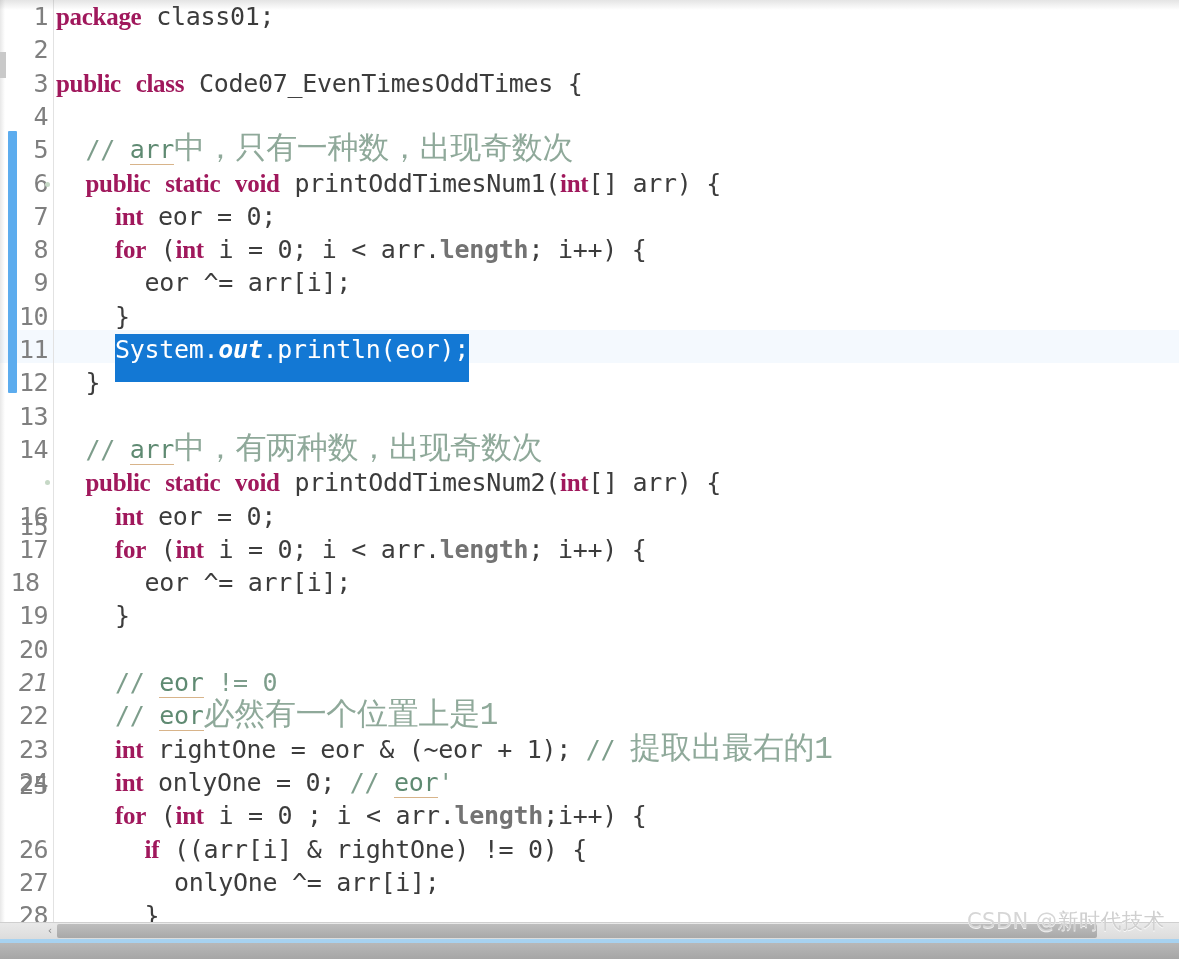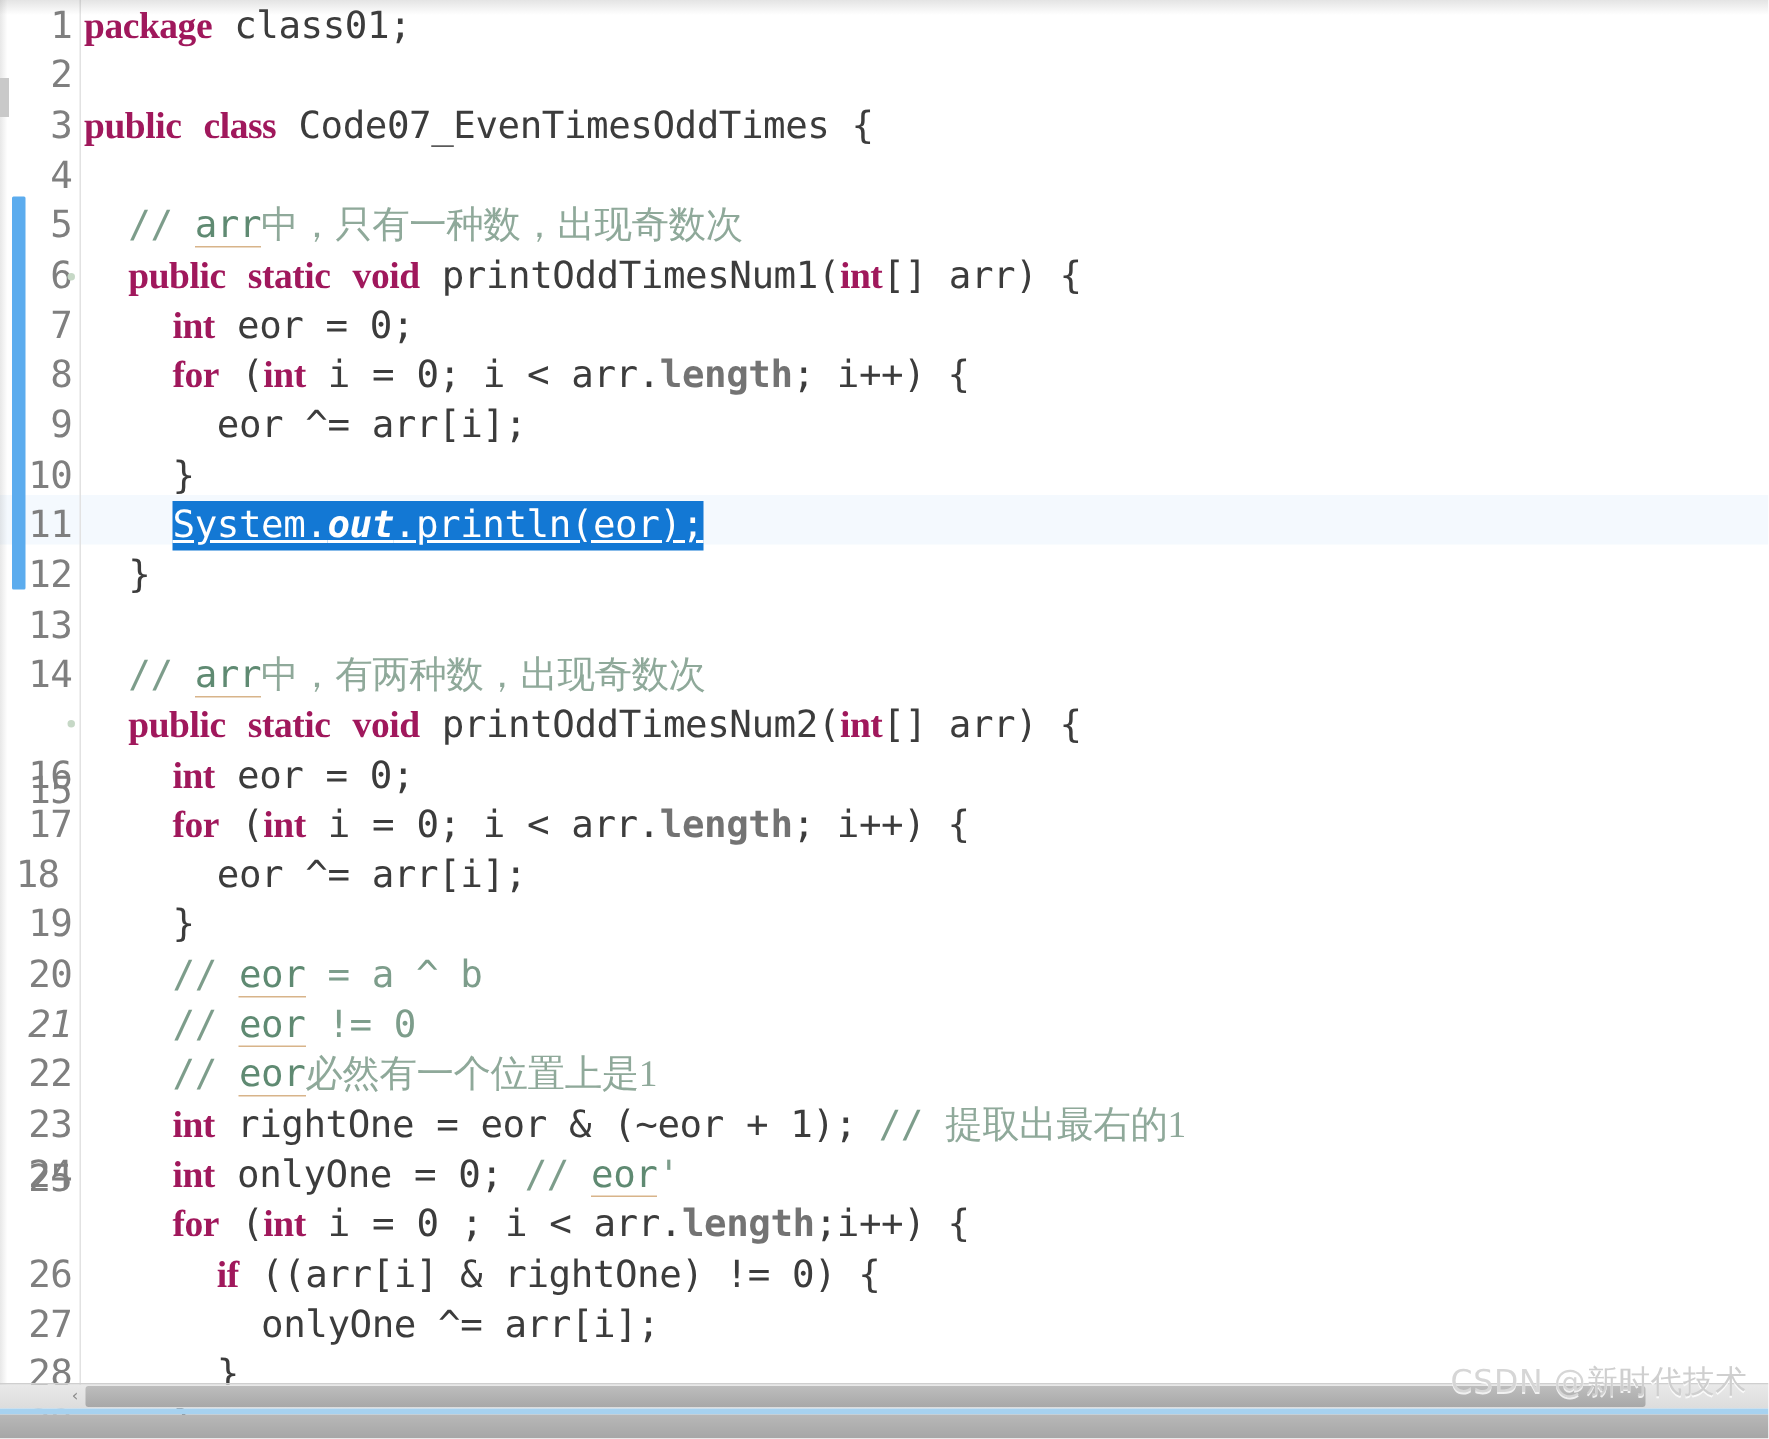--- a/index.html
+++ b/index.html
@@ -111,22 +111,22 @@
     color: #3a3a3a;
     letter-spacing: -0.3px;
   }
 
   
   .kw   { color: #a0185c; font-weight: bold; font-family: Liberation Serif, serif; }
   .plain{ color: #3c3c3c; }
   .fld  { color: #737373; font-weight: bold; }
   .cmt  { color: #7d9d8b; }
   .cmt-u{ color: #5f8a72; border-bottom: 1px solid #d8b48a; }
-  .cn   { color: #8fa99a; font-family: Liberation Serif, serif; font-size: 25px;}
-  .sel  { background: #1378d4; color: #ffffff; padding: 1px 0 3px 0; text-decoration: underline; }
+  .cn   { color: #8fa99a; font-family: Liberation Mono, monospace; font-size: 31px;}
+  .sel  { background: #1378d4; color: #ffffff; padding: 1px 0 18px 0; }
   .sel .it { font-style: italic; font-weight: bold; color:#ffffff; }
 
   
   .curline {
     position: absolute;
     left: 0; right: 0;
     height: 33px;
     background: #f4f9fe;
     z-index: 3;
   }
@@ -245,21 +245,20 @@
       <div class="line" style="top: 266.4px; left: 88.5px;"><span class="plain">eor ^= arr[i];</span></div>
       <div class="line" style="top: 299.7px; left: 59px;"><span class="plain">}</span></div>
       <div class="line" style="top: 333px; left: 59px;"><span class="sel"><span>System.</span><span class="it">out</span><span>.println(eor);</span></span></div>
       <div class="line" style="top: 366.3px; left: 29.5px;"><span class="plain">}</span></div>
       <div class="line" style="top: 432.9px; left: 29.5px;"><span class="cmt">// </span><span class="cmt-u">arr</span><span class="cn">中，有两种数，出现奇数次</span></div>
       <div class="line" style="top: 466.2px; left: 29.5px;"><span class="kw">public</span><span class="plain"> </span><span class="kw">static</span><span class="plain"> </span><span class="kw">void</span><span class="plain"> printOddTimesNum2(</span><span class="kw">int</span><span class="plain">[] arr) {</span></div>
       <div class="line" style="top: 499.5px; left: 59px;"><span class="kw">int</span><span class="plain"> eor = 0;</span></div>
       <div class="line" style="top: 532.8px; left: 59px;"><span class="kw">for</span><span class="plain"> (</span><span class="kw">int</span><span class="plain"> i = 0; i &lt; arr.</span><span class="fld">length</span><span class="plain">; i++) {</span></div>
       <div class="line" style="top: 566.1px; left: 88.5px;"><span class="plain">eor ^= arr[i];</span></div>
       <div class="line" style="top: 599.4px; left: 59px;"><span class="plain">}</span></div>
-      <div class="line" style="top: 632.7px; left: 59px;"><span class="cmt">// </span><span class="cmt-u">eor</span><span class="cmt"> = a ^ b</span></div>
       <div class="line" style="top: 666px; left: 59px;"><span class="cmt">// </span><span class="cmt-u">eor</span><span class="cmt"> != 0</span></div>
       <div class="line" style="top: 699.3px; left: 59px;"><span class="cmt">// </span><span class="cmt-u">eor</span><span class="cn">必然有一个位置上是1</span></div>
       <div class="line" style="top: 732.6px; left: 59px;"><span class="kw">int</span><span class="plain"> rightOne = eor &amp; (~eor + 1); </span><span class="cmt">// </span><span class="cn">提取出最右的1</span></div>
       <div class="line" style="top: 765.9px; left: 59px;"><span class="kw">int</span><span class="plain"> onlyOne = 0; </span><span class="cmt">// </span><span class="cmt-u">eor</span><span class="cmt">'</span></div>
       <div class="line" style="top: 799.2px; left: 59px;"><span class="kw">for</span><span class="plain"> (</span><span class="kw">int</span><span class="plain"> i = 0 ; i &lt; arr.</span><span class="fld">length</span><span class="plain">;i++) {</span></div>
       <div class="line" style="top: 832.5px; left: 88.5px;"><span class="kw">if</span><span class="plain"> ((arr[i] &amp; rightOne) != 0) {</span></div>
       <div class="line" style="top: 865.8px; left: 118px;"><span class="plain">onlyOne ^= arr[i];</span></div>
       <div class="line" style="top: 899.1px; left: 88.5px;"><span class="plain">}</span></div>
       <div class="line" style="top: 932.4px; left: 59px; clip: rect(0px, 900px, 14px, 0px);"><span class="plain">}</span></div>
     </div>

